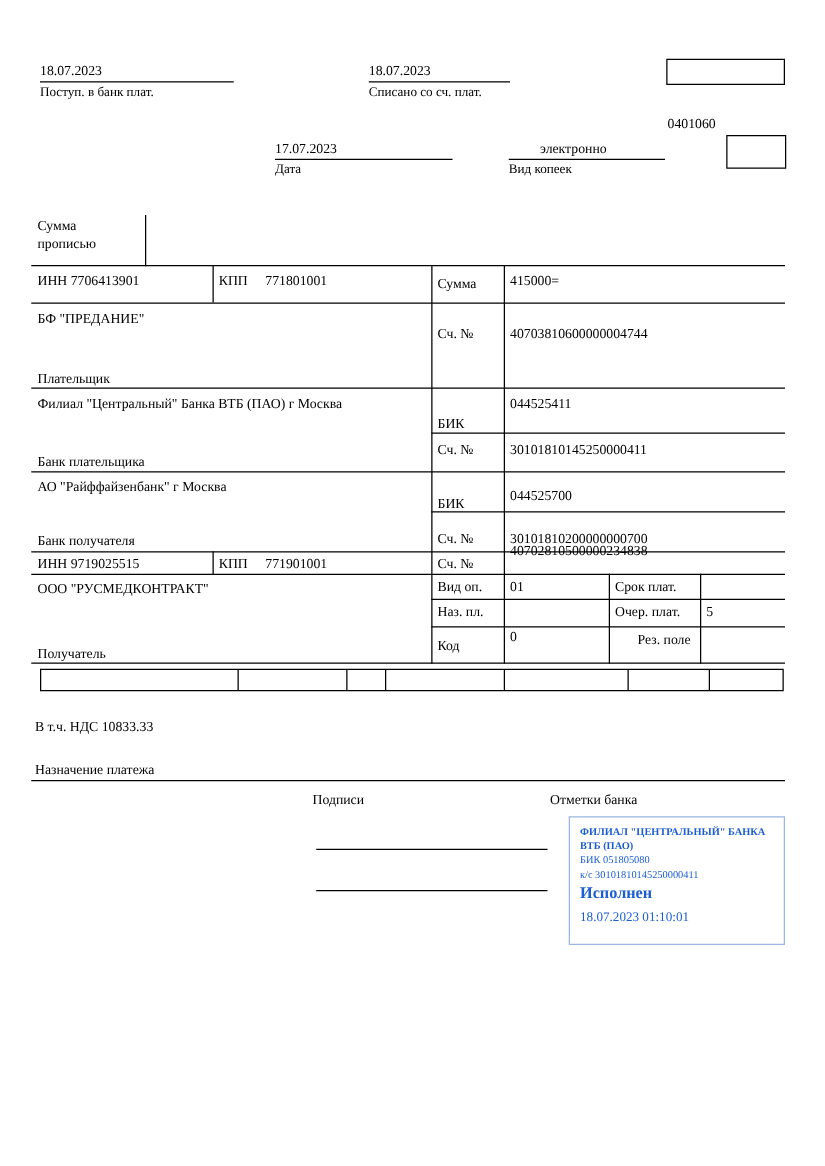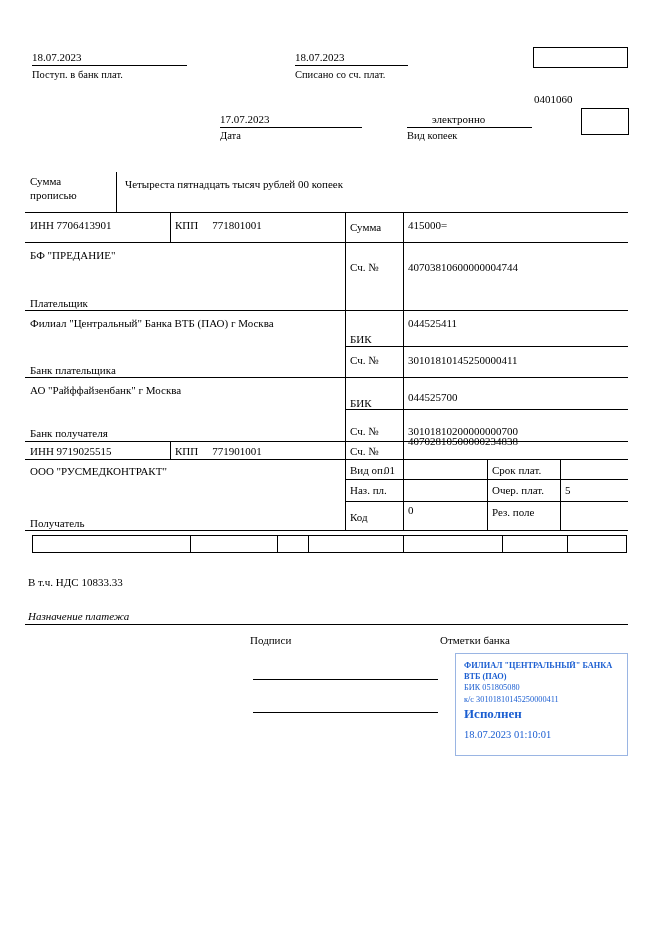--- a/index.html
+++ b/index.html
@@ -40,21 +40,20 @@
   <div class="hl" style="left:220px;top:127px;width:142px;"></div>
   <div class="t c small" style="left:220px;top:130px;width:142px;">Дата</div>
   <div class="t c" style="left:432px;top:113px;width:100px;">электронно</div>
   <div class="hl" style="left:407px;top:127px;width:125px;"></div>
   <div class="t c small" style="left:407px;top:130px;width:125px;">Вид копеек</div>
   <div class="box" style="left:581px;top:108px;width:48px;height:27px;"></div>
 
   <div class="vl" style="left:116px;top:172px;height:41px;"></div>
   <div class="t" style="left:30px;top:175px;">Сумма</div>
   <div class="t" style="left:30px;top:189px;">прописью</div>
-  <div class="t" style="left:125px;top:178px;">Четыреста пятнадцать тысяч рублей 00 копеек</div>
 
   <div class="hl" style="left:25px;top:212px;width:603px;"></div>
   <div class="hl" style="left:25px;top:242px;width:603px;"></div>
   <div class="hl" style="left:25px;top:310px;width:603px;"></div>
   <div class="hl" style="left:25px;top:377px;width:603px;"></div>
   <div class="hl" style="left:25px;top:441px;width:603px;"></div>
   <div class="hl" style="left:25px;top:459px;width:603px;"></div>
   <div class="hl" style="left:25px;top:530px;width:603px;"></div>
   <div class="hl1" style="left:345px;top:346px;width:283px;"></div>
   <div class="hl1" style="left:345px;top:409px;width:283px;"></div>
@@ -95,41 +94,41 @@
 
   <div class="t" style="left:30px;top:445px;">ИНН 9719025515</div>
   <div class="t" style="left:175px;top:445px;">
     <span>КПП</span><span class="kpp-gap">771901001</span>
   </div>
   <div class="t" style="left:350px;top:445px;">Сч. №</div>
   <div class="t" style="left:408px;top:435px;">40702810500000234838</div>
 
   <div class="t" style="left:30px;top:465px;">ООО "РУСМЕДКОНТРАКТ"</div>
   <div class="t" style="left:350px;top:464px;">Вид оп.</div>
-  <div class="t" style="left:384px;top:464px;">01</div>
+  <div class="t" style="left:408px;top:464px;">01</div>
   <div class="t" style="left:492px;top:464px;">Срок плат.</div>
   <div class="t" style="left:350px;top:484px;">Наз. пл.</div>
   <div class="t" style="left:492px;top:484px;">Очер. плат.</div>
   <div class="t" style="left:565px;top:484px;">5</div>
   <div class="t" style="left:408px;top:504px;">0</div>
-  <div class="t" style="left:492px;top:506px;">Рез. поле</div>
+  <div class="t" style="left:510px;top:506px;">Рез. поле</div>
   <div class="t" style="left:350px;top:511px;">Код</div>
   <div class="t" style="left:30px;top:517px;">Получатель</div>
 
   <div style="position:absolute;left:32px;top:535px;width:595px;height:18px;border-top:1px solid #000;border-bottom:1.5px solid #000;border-left:1px solid #000;border-right:1px solid #000;box-sizing:border-box;">
     <div class="vl" style="left:157px;top:0;height:16px;"></div>
     <div class="vl" style="left:244px;top:0;height:16px;"></div>
     <div class="vl" style="left:275px;top:0;height:16px;"></div>
     <div class="vl" style="left:370px;top:0;height:16px;"></div>
     <div class="vl" style="left:469px;top:0;height:16px;"></div>
     <div class="vl" style="left:534px;top:0;height:16px;"></div>
   </div>
 
   <div class="t" style="left:28px;top:576px;">В т.ч. НДС 10833.33</div>
-  <div class="t" style="left:28px;top:610px;font-style:italic;">Назначение платежа</div>
+  <div class="t" style="left:28px;top:610px;">Назначение платежа</div>
   <div class="hl" style="left:25px;top:624px;width:603px;"></div>
 
   <div class="t c" style="left:250px;top:634px;width:170px;">Подписи</div>
   <div class="t c" style="left:440px;top:634px;width:165px;">Отметки банка</div>
 
 
   <div class="hl1" style="left:253px;top:679px;width:185px;"></div>
   <div class="hl1" style="left:253px;top:712px;width:185px;"></div>
 
   <div class="stamp" style="left:455px;top:653px;width:173px;height:103px;">

